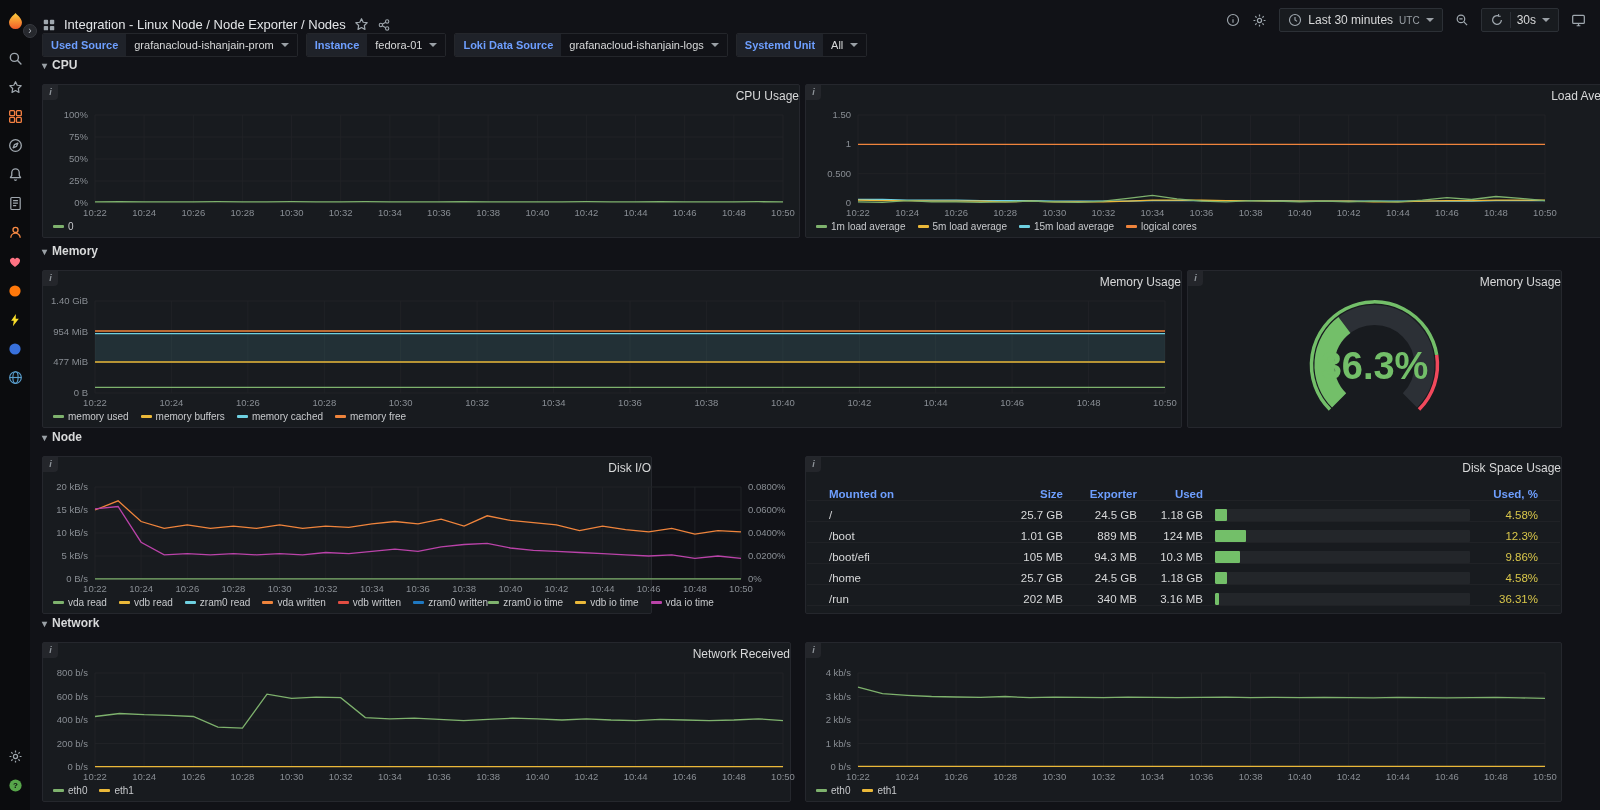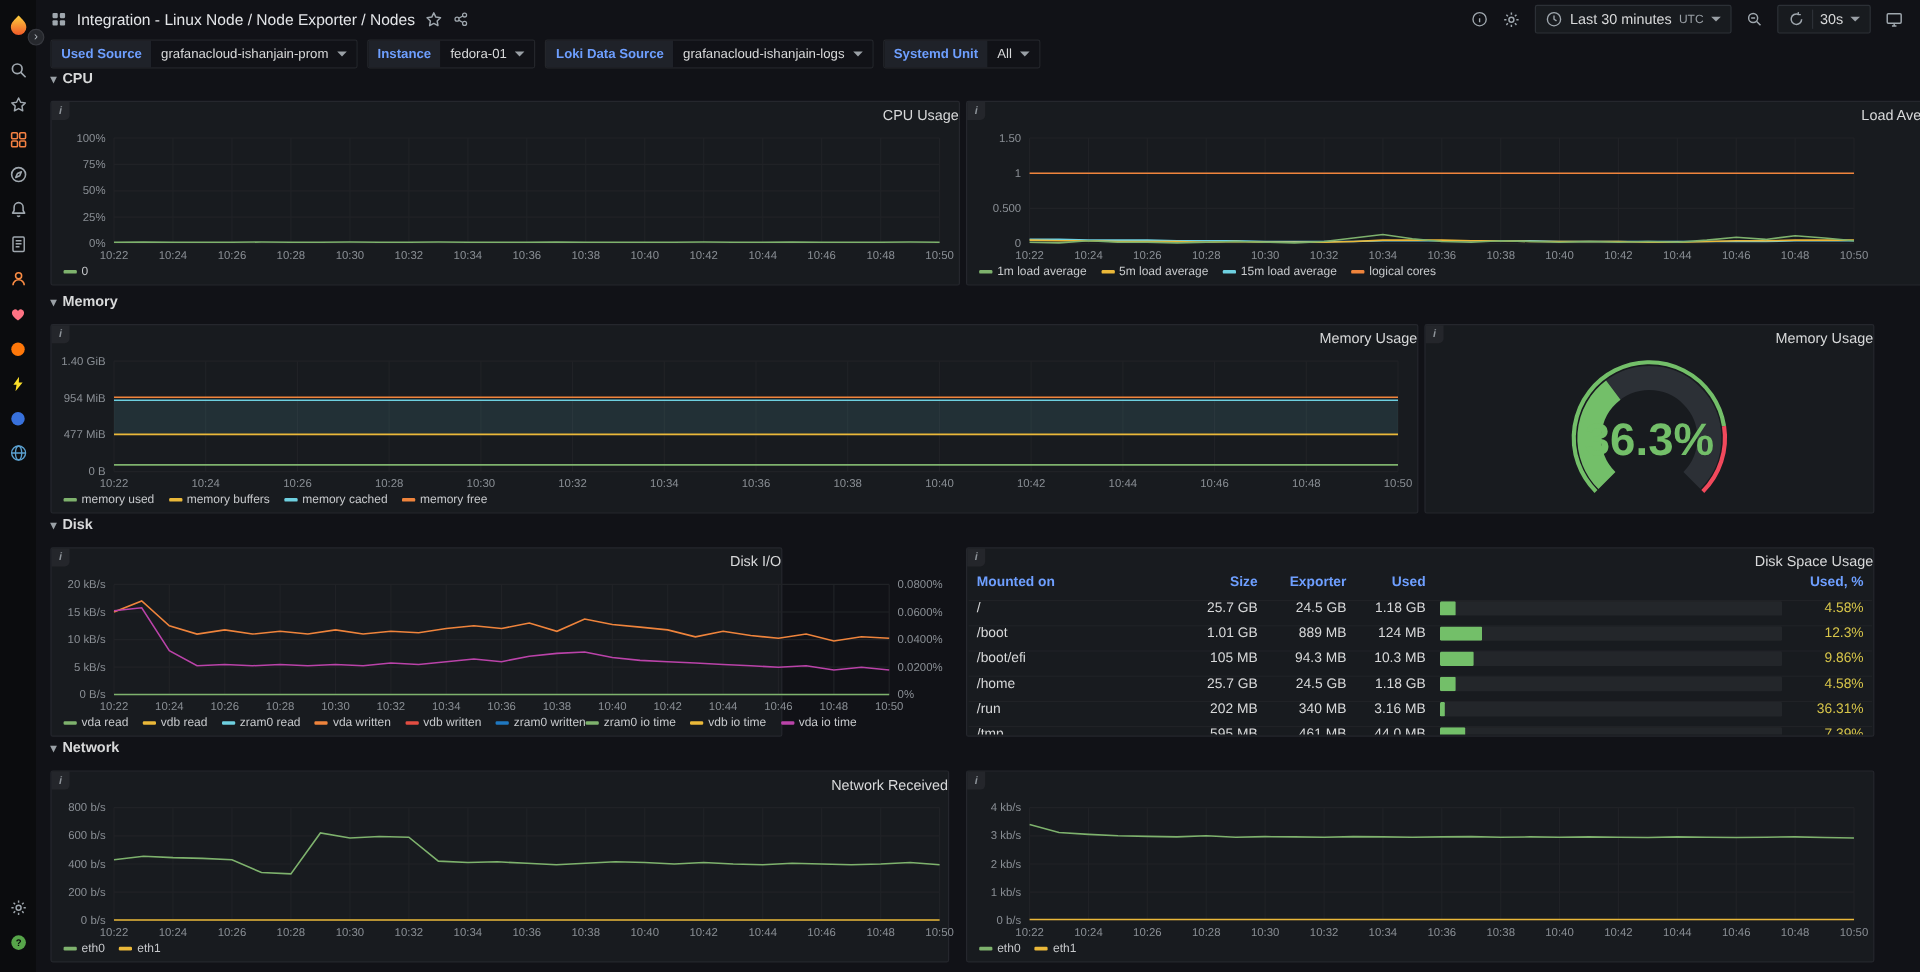--- a/index.html
+++ b/index.html
@@ -13,21 +13,21 @@
   .sb-icon{width:30px;height:29px;display:flex;align-items:center;justify-content:center;cursor:pointer}
   .sb-logo{margin-bottom:8px}
   .sb-spacer{flex:1}
   .sidebar-expand{position:absolute;left:23px;top:24px;width:14px;height:14px;border-radius:50%;
     background:#26282d;border:1px solid #37393f;color:#b2b8be;z-index:6;cursor:pointer;
     font-size:10px;line-height:11px;text-align:center}
   .sidebar-expand::before{content:"›"}
 
   
   .topbar{position:absolute;left:30px;right:0;top:0;height:32px;display:flex;
-    align-items:center;justify-content:space-between;padding:0 14px 0 12px}
+    align-items:flex-end;justify-content:space-between;padding:0 14px 0 12px}
   .bc-wrap{display:flex;align-items:center;gap:8px}
   .breadcrumb{font-size:13px;font-weight:500;color:#e3e5e8;cursor:pointer}
   .tb-right{display:flex;align-items:center;gap:12px}
   .tb-btn{display:flex;align-items:center;gap:6px;height:24px;padding:0 8px;
     border:1px solid #2c3036;border-radius:2px;background:#181b1f;font-size:12px;cursor:pointer}
   .tz{font-size:10px;color:#9aa0a6}
   .caret{width:0;height:0;border-left:4px solid transparent;border-right:4px solid transparent;
     border-top:4px solid #9aa0a6;display:inline-block}
   .icon{display:inline-flex;align-items:center;cursor:pointer}
   .vsep{width:1px;height:16px;background:#2c3036}
@@ -54,21 +54,21 @@
   svg text{font-family:"Liberation Sans",sans-serif}
   .ax{fill:#898e94;font-size:9.5px}
   .legend-row{position:absolute;left:8px;right:8px;bottom:1px;height:15px;display:flex;
     justify-content:space-between;align-items:center}
   .legend{display:flex;gap:12px;align-items:center;font-size:10px;color:#c7c9cc;white-space:nowrap}
   .li{display:inline-flex;align-items:center;cursor:pointer}
   .sw{display:inline-block;width:11px;height:3px;border-radius:1px;margin-right:4px}
 
   
   .dtable{position:absolute;left:1px;right:1px;top:22px;bottom:1px;overflow:hidden;font-size:11.5px}
-  .trow{display:flex;align-items:flex-start;height:21px;padding:0 7px;border-bottom:1px solid #202226;cursor:default}
+  .trow{display:flex;align-items:flex-end;height:21px;padding:0 22px;border-bottom:1px solid #202226;cursor:default}
   .thead{height:22px;font-weight:600}
   .thead span{cursor:pointer}
   .c-mount{flex:0 0 170px;text-align:left}
   .c-size{flex:0 0 64px;text-align:right}
   .c-avail{flex:0 0 74px;text-align:right}
   .c-used{flex:0 0 66px;text-align:right}
   .c-bar{flex:1;padding:0 12px;display:flex;align-items:center}
   .bar-track{width:100%;height:12px;background:rgba(255,255,255,0.05);border-radius:1px;overflow:hidden}
   .bar-fill{display:block;height:100%;border-radius:1px}
 </style>
@@ -477,21 +477,21 @@
           <path d="M 149.1 107.4 A 50 50 0 1 1 219.9 107.4" stroke="#2c3036" stroke-width="20" fill="none"></path>
           <path d="M 149.1 107.4 A 50 50 0 0 1 154.4 32.1" stroke="#73BF69" stroke-width="20" fill="none"></path>
           <path d="M 140.0 116.5 A 63 63 0 1 1 246.7 62.1" stroke="#73BF69" stroke-width="3.5" fill="none"></path>
           <path d="M 246.7 62.1 A 63 63 0 0 1 229.0 116.5" stroke="#F2495C" stroke-width="3.5" fill="none"></path>
           <text x="184.5" y="86" text-anchor="middle" font-size="38" font-weight="bold" fill="#73BF69">36.3%</text>
         </svg></div>
   </section>
 
   <div class="section-header" style="left:42px;top:429px">
     <span class="chev"></span>
-    <span>Disk</span>
+    <span>Node</span>
   </div>
   <section class="panel" style="left:42px;top:456px;width:610px;height:158px">
     <div class="panel-info"></div>
     <h2 class="panel-title">Disk I/O</h2>
     <div class="chart-area"><svg width="752" height="116">
           <line x1="50.0" y1="8" x2="50.0" y2="100" stroke="#202226"></line>
           <text class="ax" x="50.0" y="113" text-anchor="middle">10:22</text>
           <line x1="96.1" y1="8" x2="96.1" y2="100" stroke="#202226"></line>
           <text class="ax" x="96.1" y="113" text-anchor="middle">10:24</text>
           <line x1="142.3" y1="8" x2="142.3" y2="100" stroke="#202226"></line>

